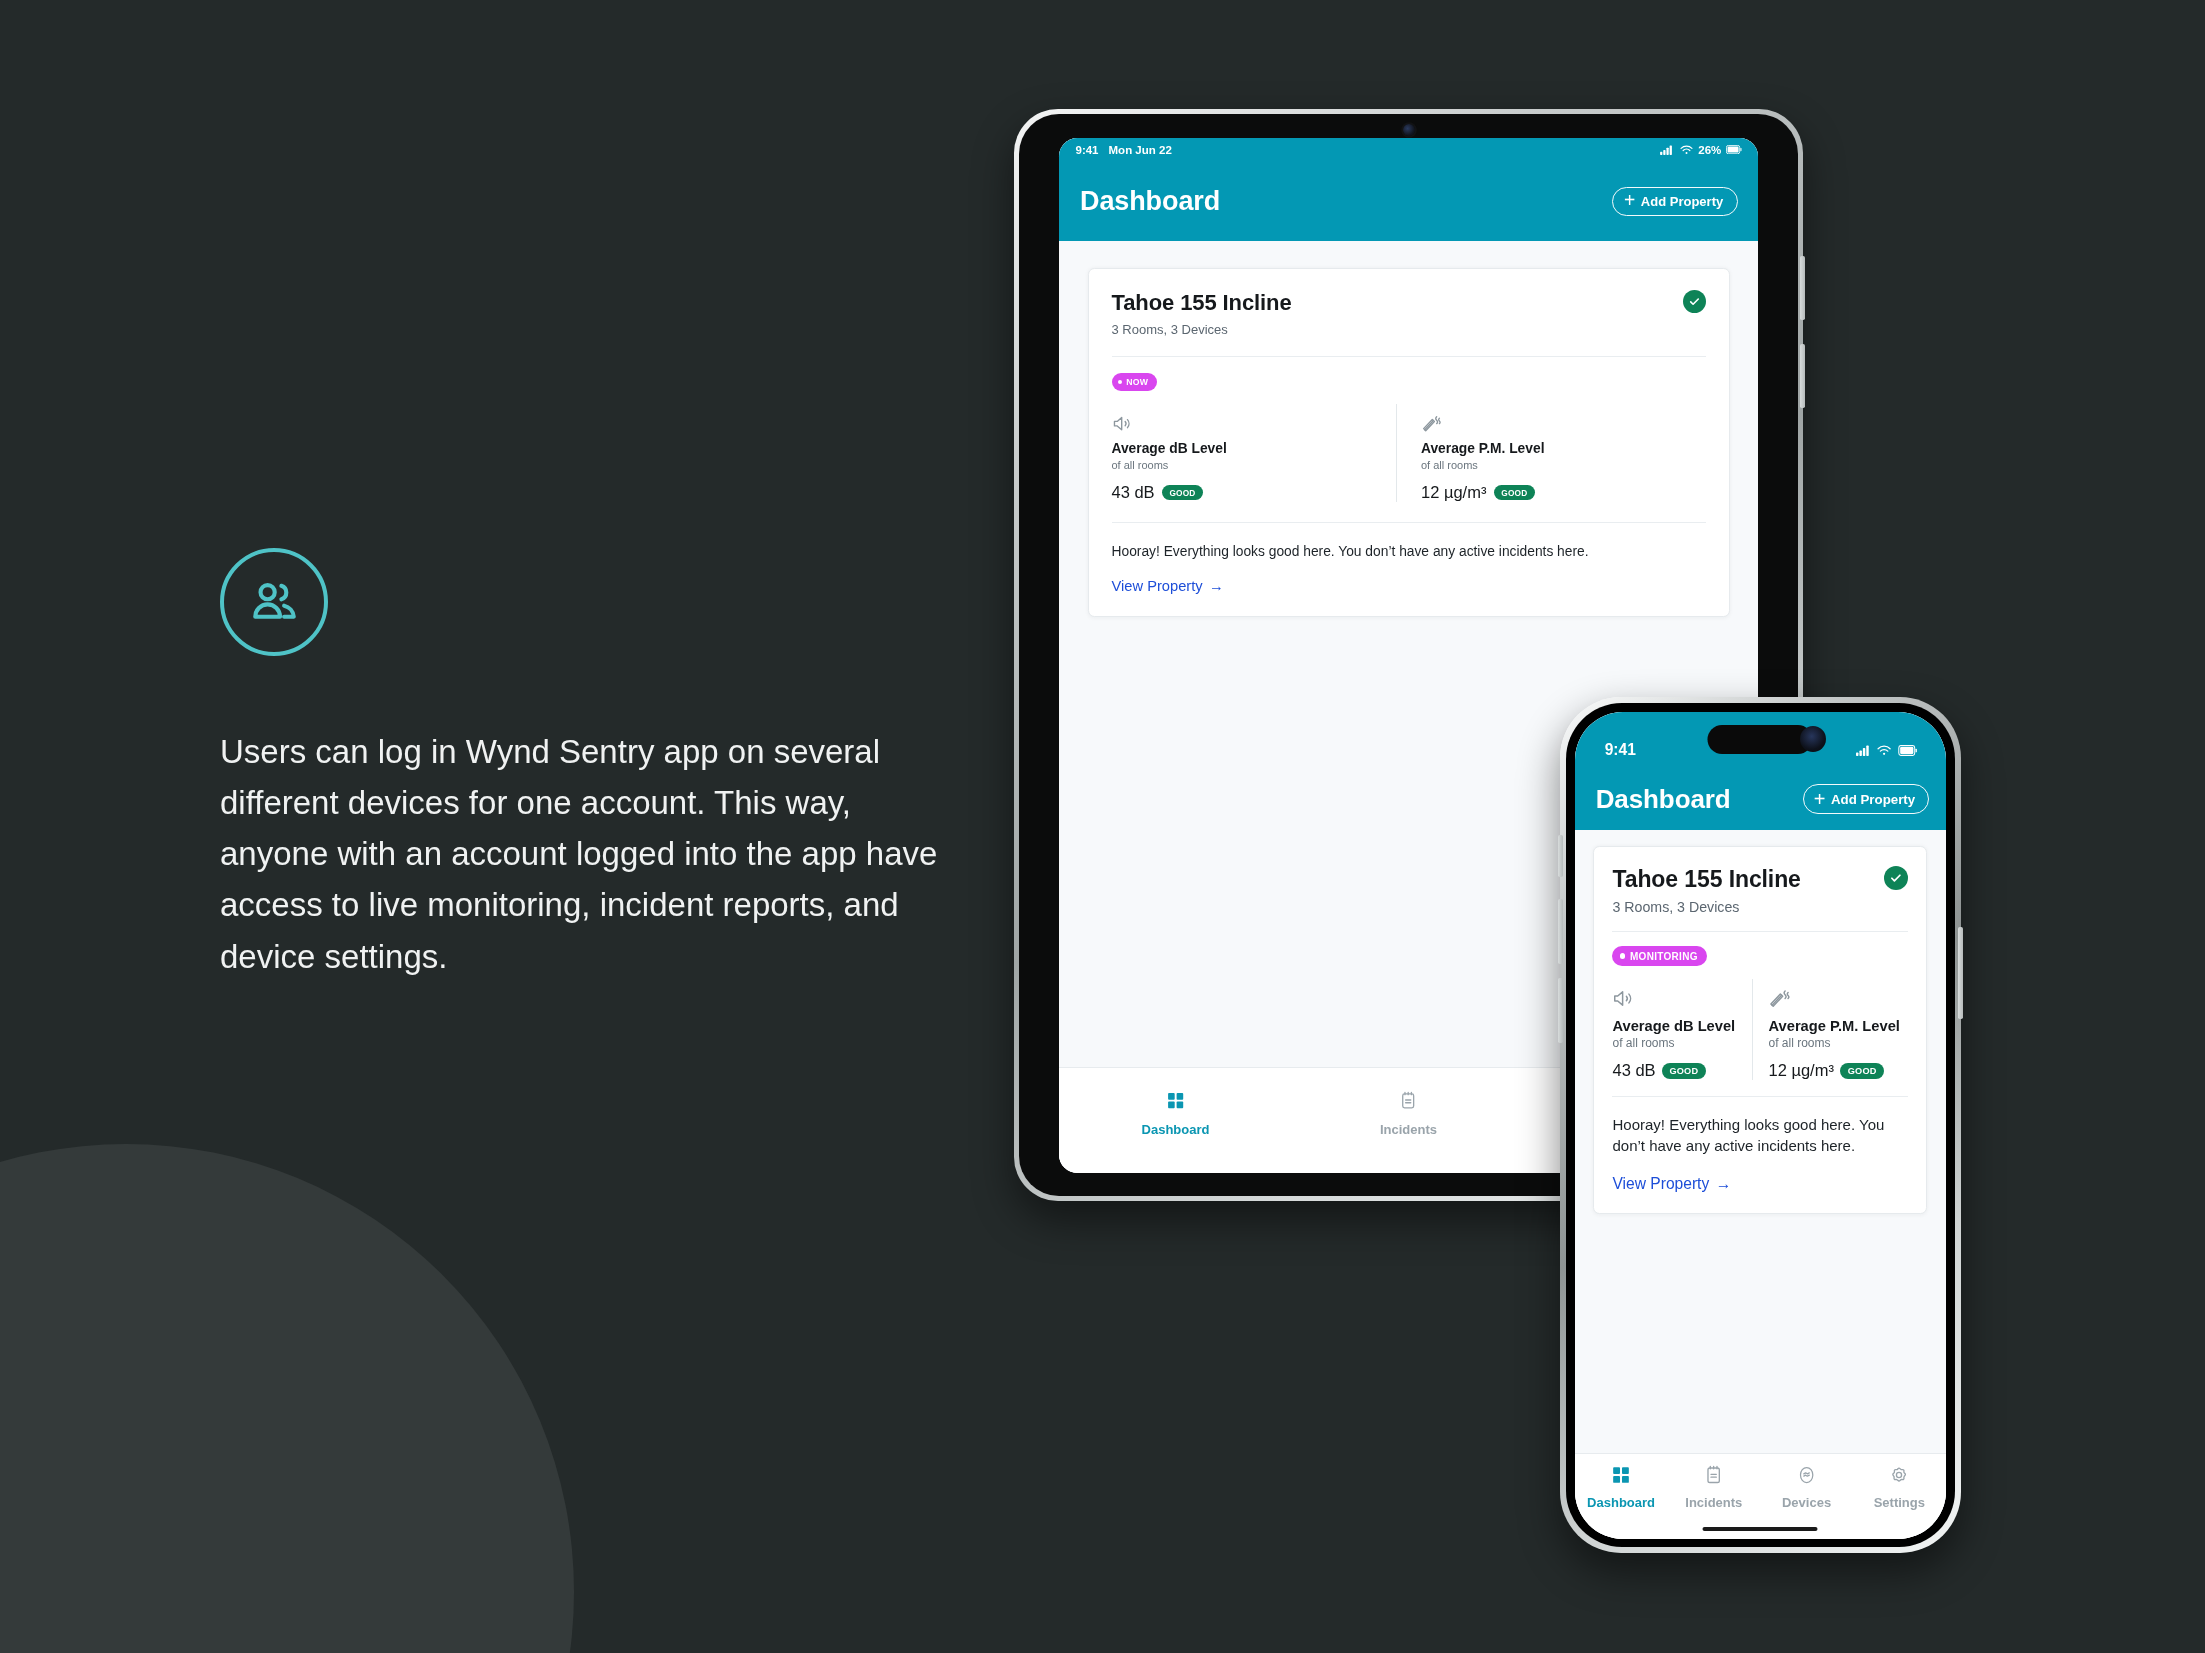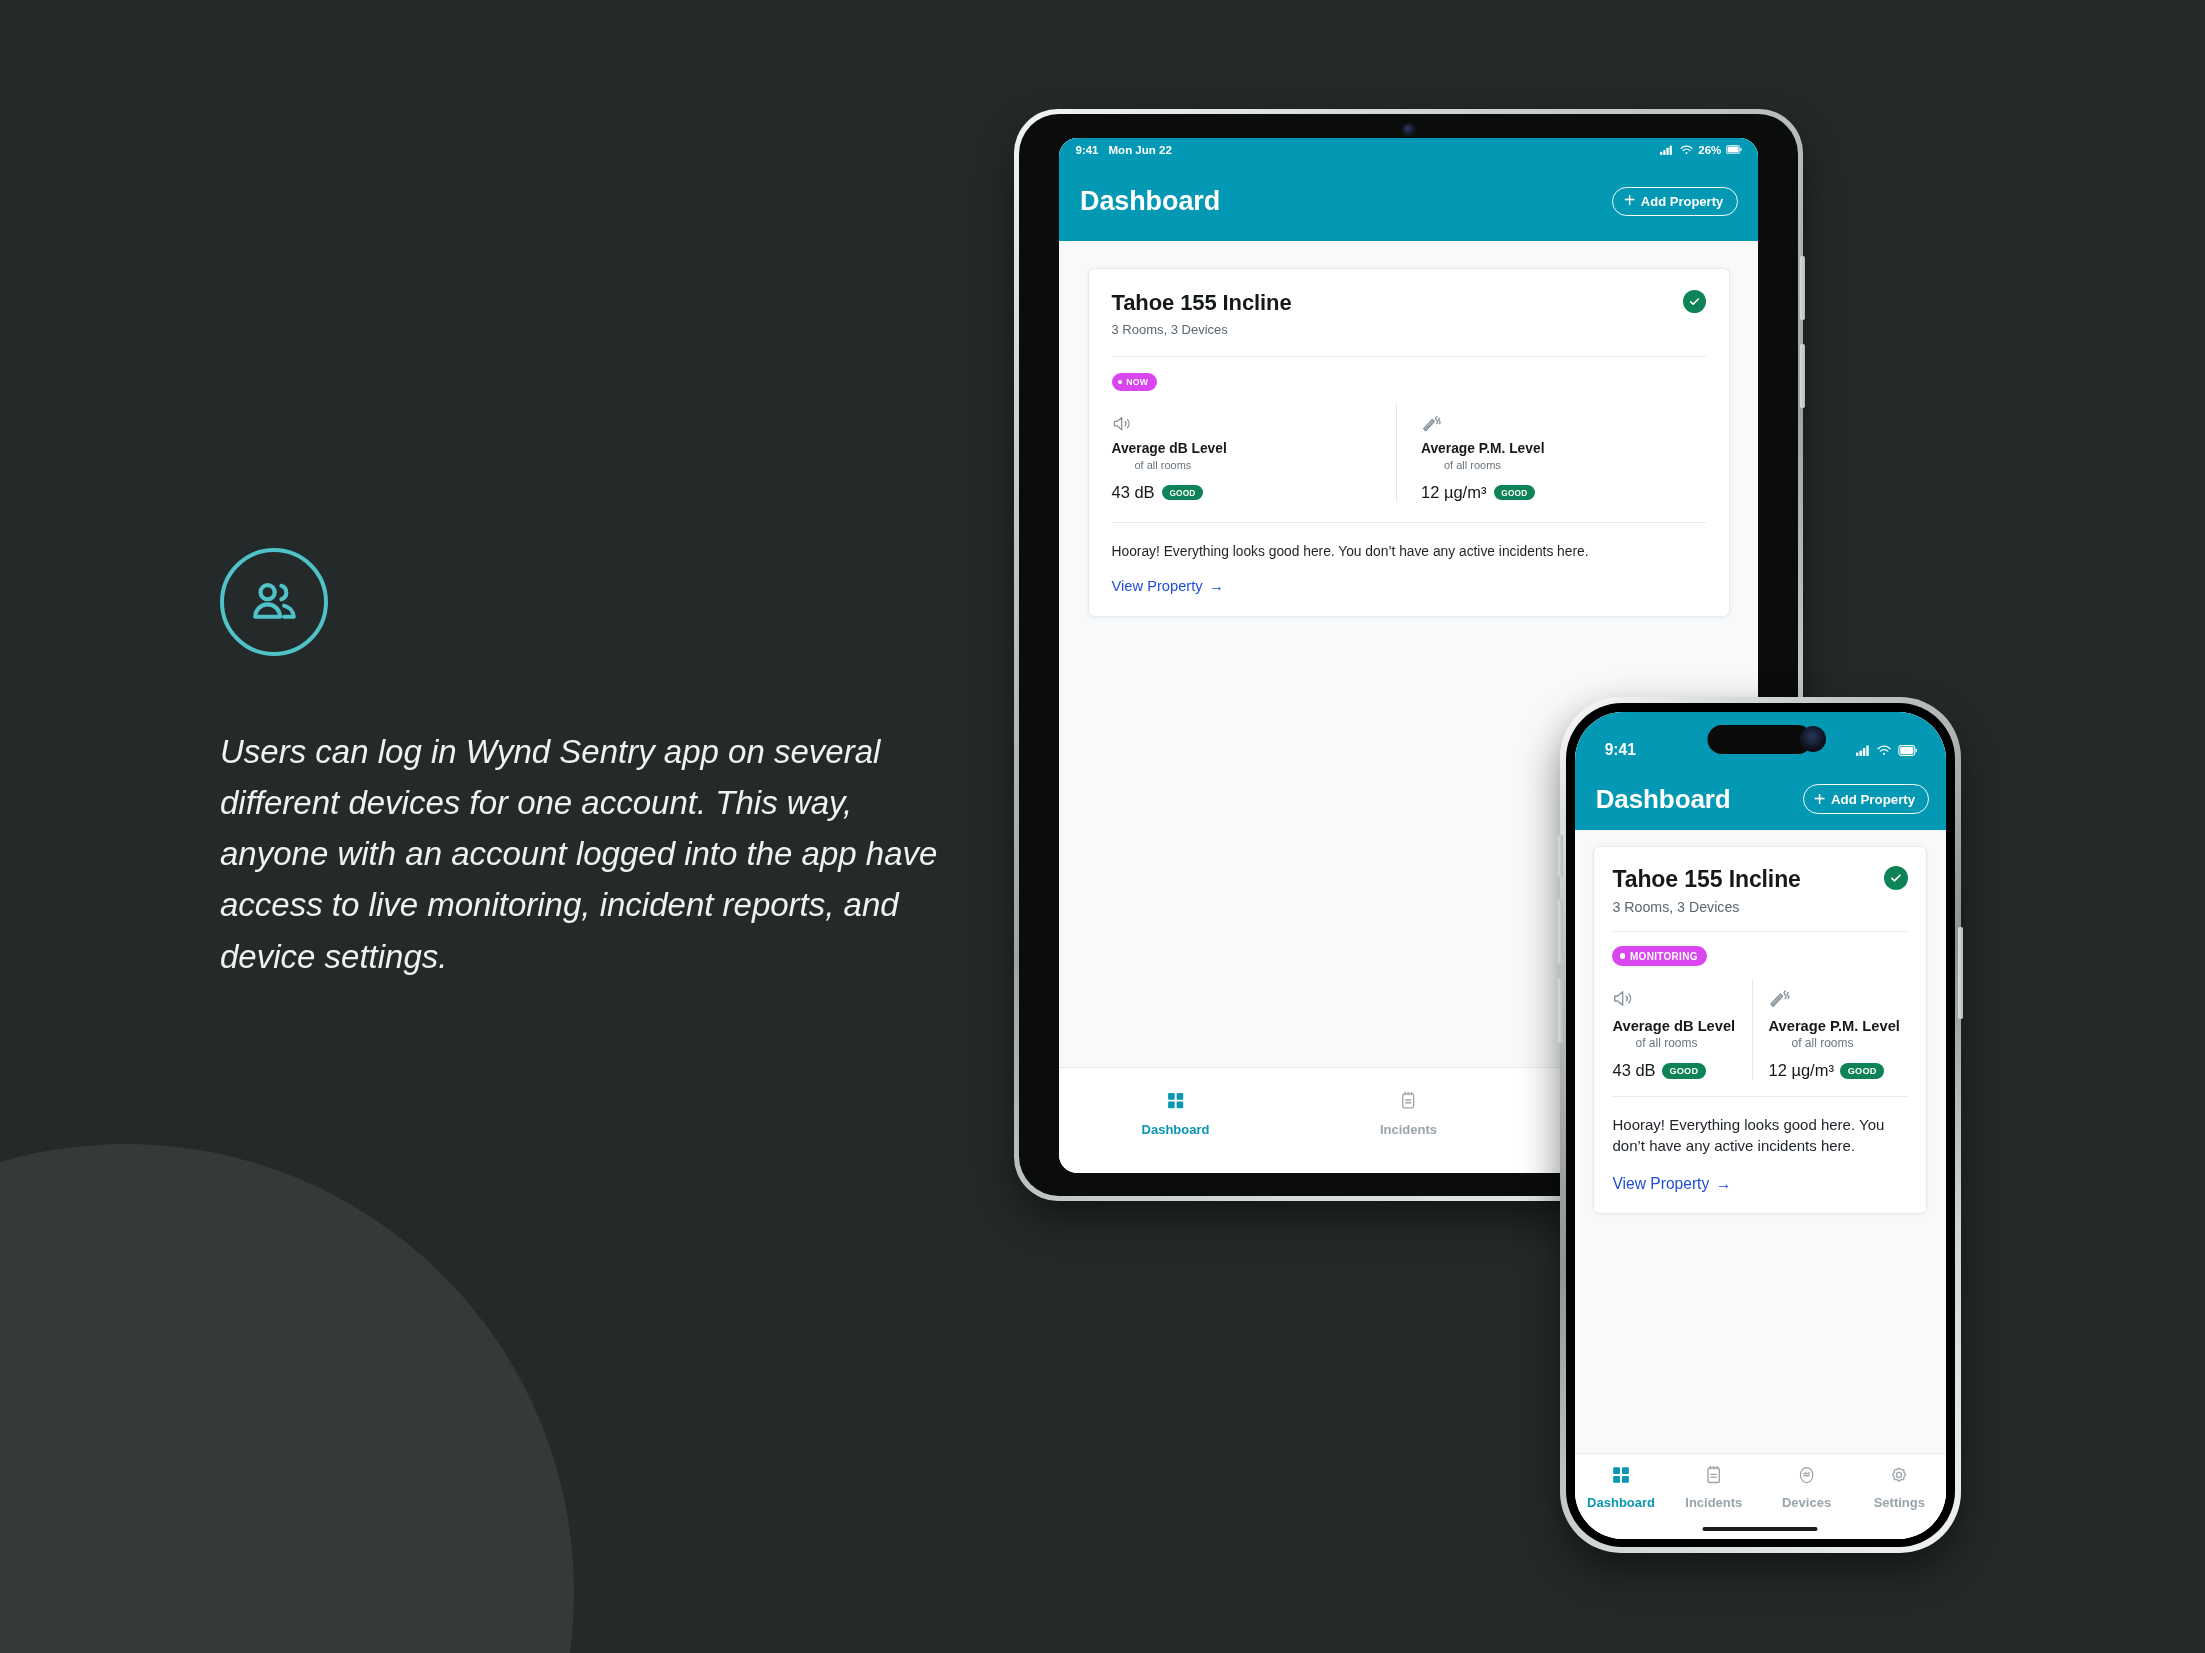--- a/index.html
+++ b/index.html
@@ -28,21 +28,20 @@
   }
   .headline {
     margin-top: 82px;
     font-size: 64px; line-height: 1.16; font-weight: 700; color: #FFFFFF;
     letter-spacing: -1.1px; width: 717px;
   }
   .subcopy {
     margin-top: 70px;
     font-size: 33px; line-height: 1.55; color: #F0F2F2; font-weight: 400;
     width: 728px;
-    font-style: italic;
   }
 
   
   .device { position: absolute; }
   .bezel-outer { position: absolute; inset: 0; border-radius: 51px;
     background: linear-gradient(145deg,#F4F5F5 0%,#C8CCCC 22%,#9FA5A5 52%,#D6DADA 78%,#ECEFEF 100%);
     box-shadow: 0 18.4px 41px rgba(0,0,0,0.48);
   }
   .bezel-inner { position: absolute; inset: 5px; border-radius: 48px; background: #0B0C0C; }
   .screen { position: absolute; overflow: hidden; background: #F7F9FB; }
@@ -93,21 +92,21 @@
   .check-badge { border-radius: 50%; background: #0E8357; display: flex; align-items: center;
     justify-content: center; flex: none; }
   .divider { background: #E9EDF0; width: 100%; }
   .status-pill { display: inline-flex; align-items: center; background: #d946ef; color: #fff;
     border-radius: 459px; font-weight: 700; letter-spacing: 0.3px; }
   .pill-dot { border-radius: 50%; background: #fff; flex: none; }
   .metrics { display: flex; }
   .metric { flex: 1 1 0; }
   .metric.right { border-left: 0.5px solid #E3E8EB; }
   .m-label { font-weight: 700; color: #16191C; }
-  .m-sub { color: #6A757E; margin-left: 23px; }
+  .m-sub { color: #6A757E; }
   .m-valrow { display: flex; align-items: center; }
   .m-val { color: #16191C; }
   .good-pill { background: #0E8357; color: #fff; border-radius: 459px; font-weight: 700;
     letter-spacing: 0.2px; display: inline-flex; align-items: center; justify-content: center; }
   .msg { color: #1D2328; }
   .view-link { color: #1d4ed8; font-weight: 400; display: inline-flex; align-items: center; }
 
   .tabbar { flex: none; background: #fff; border-top: 0.5px solid #E7EBEE; display: flex; }
   .tabitem { flex: 1 1 0; display: flex; flex-direction: column; align-items: center;
     justify-content: center; color: #9AA4AB; }

